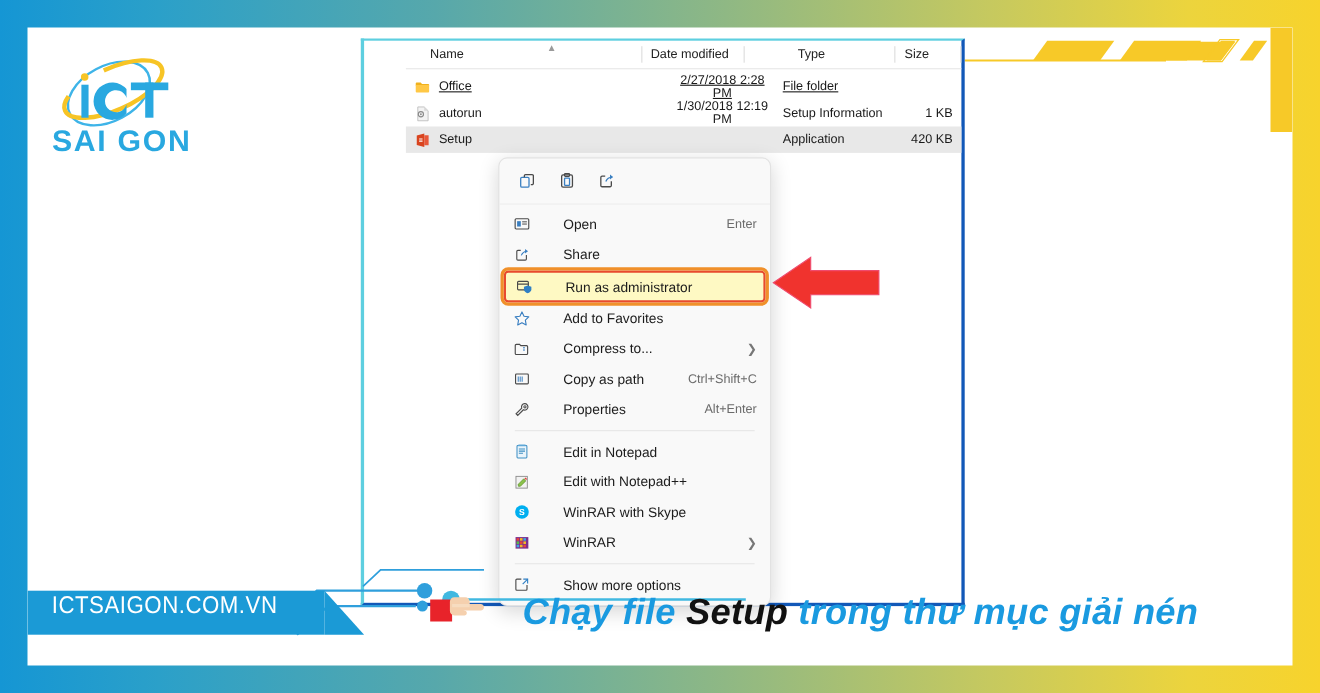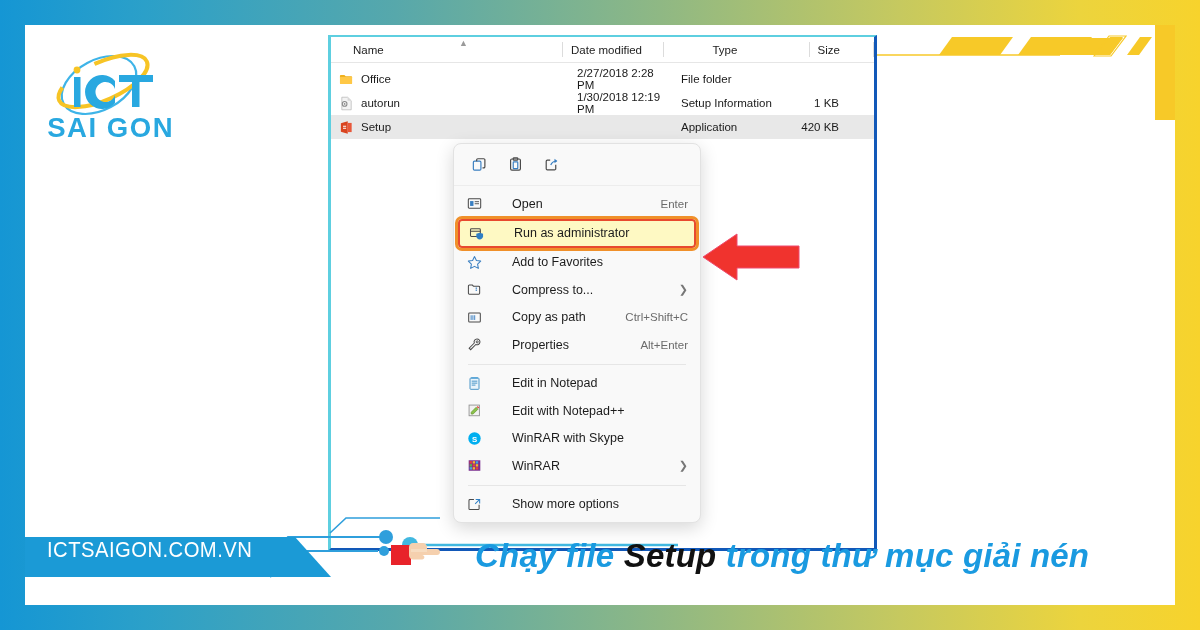--- a/index.html
+++ b/index.html
@@ -123,20 +123,21 @@
     position: absolute;
     left: 303px;
     top: 10px;
     width: 549px;
     height: 516px;
     background: #ffffff;
     border-top: 2px solid #5ecfe0;
     border-left: 3px solid #5ecfe0;
     border-right: 3px solid #1258b8;
     border-bottom: 3px solid #1258b8;
+    padding-left: 38px;
   }
 
   .col-header {
     position: relative;
     height: 26px;
     display: flex;
     align-items: center;
     font-size: 11.5px;
     color: #222;
     border-bottom: 1px solid #e6e6e6;
@@ -162,21 +163,21 @@
 
   .row {
     display: flex;
     align-items: center;
     height: 24px;
     font-size: 11.5px;
     color: #1a1a1a;
   }
   .row.selected { background: #e8e8e8; }
   .row .f-name { width: 238px; padding-left: 8px; display: flex; align-items: center; gap: 7px; }
-  .row .f-date { width: 104px; padding-left: 8px; }
+  .row .f-date { width: 104px; padding-left: 8px; text-align: center; }
   .row .f-type { width: 108px; padding-left: 8px; }
   .row .f-size { width: 66px; padding-right: 8px; text-align: right; }
 
   .ficon { width: 15px; height: 15px; flex: 0 0 auto; }
 
   
   .ctxmenu {
     position: absolute;
     left: 428px;
     top: 118px;
@@ -305,21 +306,21 @@
         <div class="c-type">
           <span>Type</span>
           <span class="sep"></span>
         </div>
         <div class="c-size">
           <span>Size</span>
           <span class="sep"></span>
         </div>
       </div>
 
-      <div class="row" style="margin-top:4px;">
+      <div class="row" style="margin-top:4px;text-decoration:underline;">
         <div class="f-name">
           <span class="ficon">
             <svg width="15" height="15" viewBox="0 0 16 16">
               <path d="M1 4.2a.9.9 0 0 1 .9-.9h3.9l1.3 1.3h6a.9.9 0 0 1 .9.9v.5H1z" fill="#f0b11d"></path>
               <path d="M1 5.6h13v6.3a.9.9 0 0 1-.9.9H1.9a.9.9 0 0 1-.9-.9z" fill="#ffc846"></path>
             </svg>
           </span>
           <span>Office</span>
         </div>
         <div class="f-date">2/27/2018 2:28 PM</div>
@@ -394,20 +395,31 @@
               <rect x="1.4" y="3" width="13.2" height="10" rx="1" fill="none" stroke="#4a4a4a" stroke-width="1.1"></rect>
               <rect x="3.3" y="5.4" width="3.6" height="5.2" fill="#3a7fc1"></rect>
               <rect x="8.2" y="5.4" width="4.6" height="1.2" fill="#6f6f6f"></rect>
               <rect x="8.2" y="7.6" width="4.6" height="1.2" fill="#6f6f6f"></rect>
             </svg>
           </span>
           <span class="mi-label">Open</span>
           <span class="mi-acc">Enter</span>
         </div>
 
+        <div class="ctx-item">
+          <span class="mi-icon">
+            <svg width="15" height="15" viewBox="0 0 16 16">
+              <path d="M12.3 8.4v3.8a1.1 1.1 0 0 1-1.1 1.1H4.1A1.1 1.1 0 0 1 3 12.2V5a1.1 1.1 0 0 1 1.1-1.1h2.7" fill="none" stroke="#4a4a4a" stroke-width="1.1"></path>
+              <path d="M7.4 8.7c1.2-3 3.3-3.9 5.7-4" fill="none" stroke="#3a7fc1" stroke-width="1.1"></path>
+              <path d="M11 2.6 13.8 4.8 11 7z" fill="#3a7fc1"></path>
+            </svg>
+          </span>
+          <span class="mi-label">Share</span>
+          <span class="mi-acc"></span>
+        </div>
 
         <div class="ctx-item highlight">
           <span class="mi-icon">
             <svg width="15" height="15" viewBox="0 0 16 16">
               <rect x="1.6" y="3" width="10.5" height="8.2" rx="1" fill="none" stroke="#4a4a4a" stroke-width="1.1"></rect>
               <path d="M1.6 5.6h10.5" stroke="#4a4a4a" stroke-width="1.1"></path>
               <path d="M11.4 7.1 15 8.3v2.5c0 1.8-1.8 3.1-3.6 3.7-1.8-.6-3.6-1.9-3.6-3.7V8.3z" fill="#2f7fc4"></path>
             </svg>
           </span>
           <span class="mi-label">Run as administrator</span>

